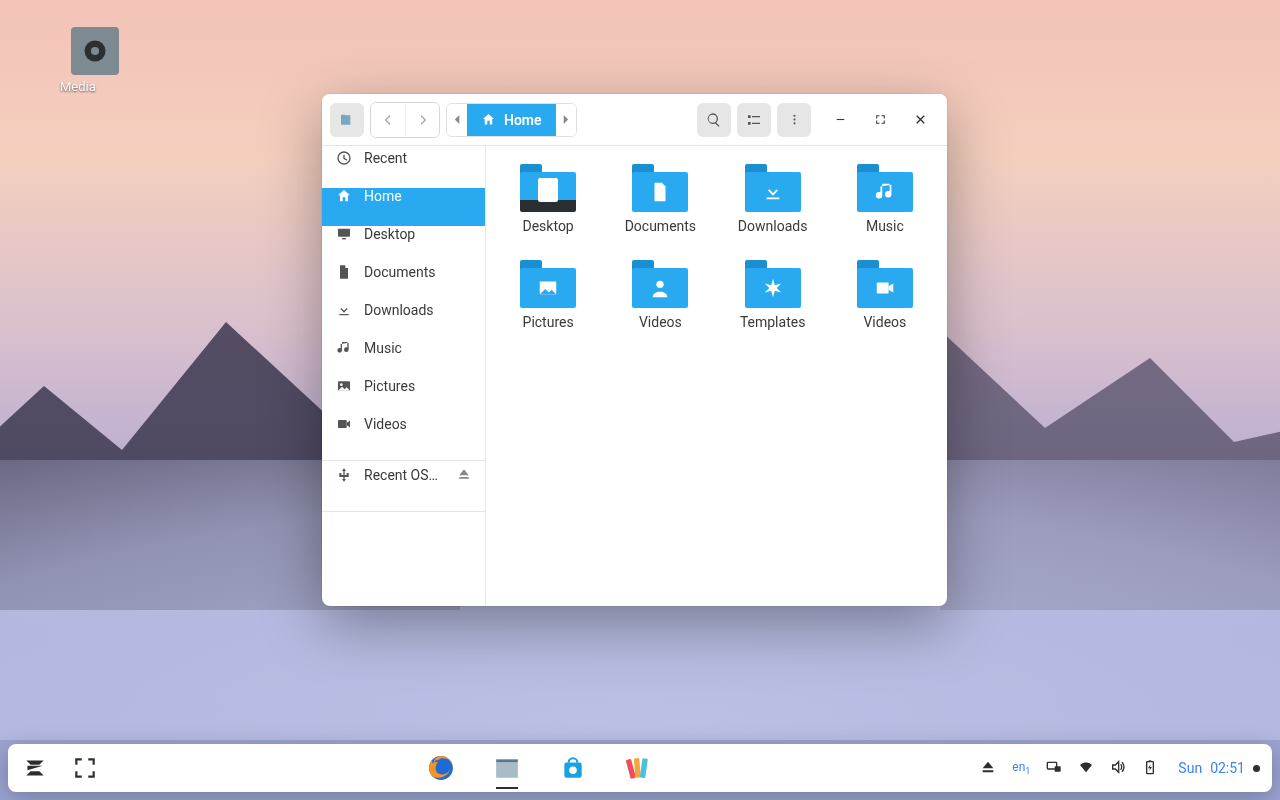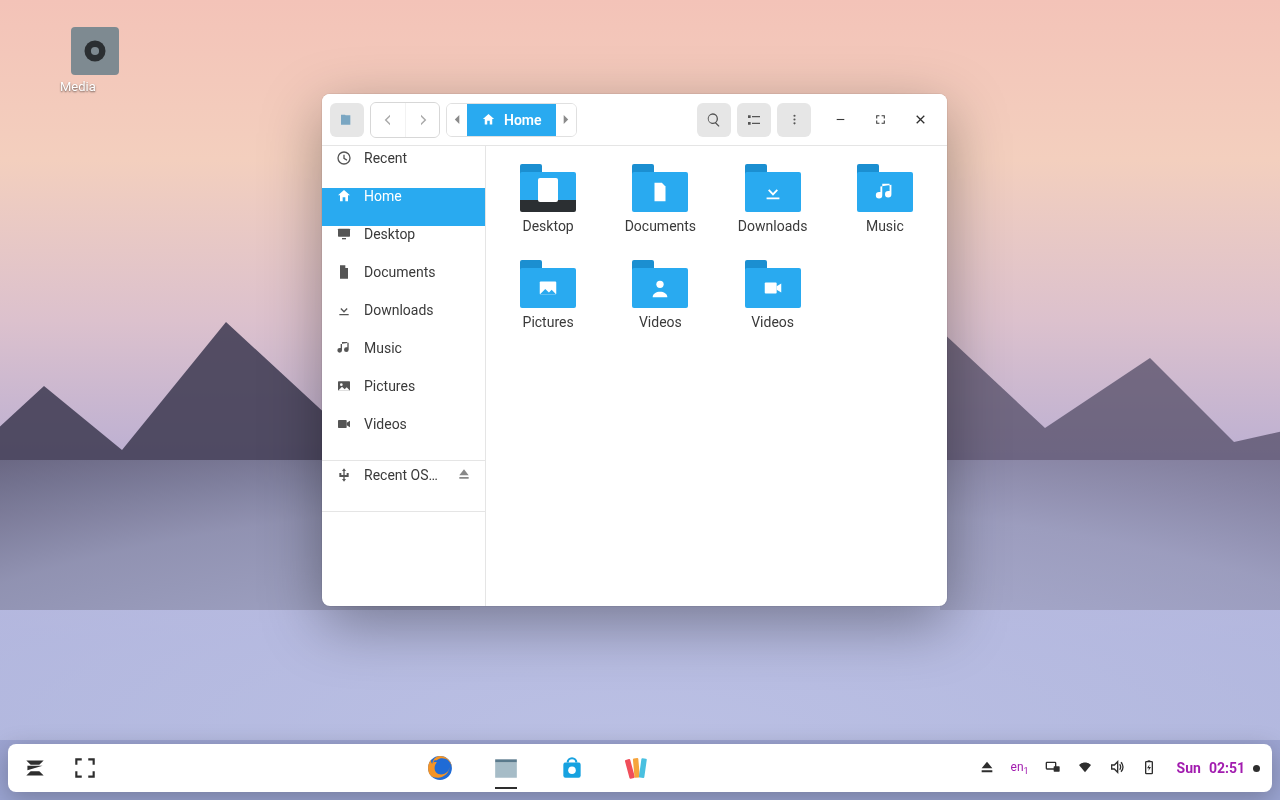--- a/index.html
+++ b/index.html
@@ -54,28 +54,28 @@
   .folder .ficon{width:56px;height:48px;position:relative;}
   .ftab{position:absolute;top:0;left:0;width:22px;height:10px;background:#1b8fd1;border-radius:2px 2px 0 0;}
   .fbody{position:absolute;top:8px;left:0;width:56px;height:40px;background:#29aaf0;border-radius:2px;display:flex;align-items:center;justify-content:center;}
   .fbody svg{width:22px;height:22px;fill:#fff;}
   .folder.desktop-folder .fbody{background:linear-gradient(#29aaf0 70%, #2b2f32 70%);}
   .folder.desktop-folder .fbody::before{content:"";position:absolute;top:6px;width:20px;height:24px;background:#fff;border-radius:2px;}
   .folder .flabel{font-size:14px;color:#3a3a3a;}
 
   
   .taskbar{position:absolute;left:8px;right:8px;bottom:8px;height:48px;background:#fff;border-radius:8px;box-shadow:0 6px 24px rgba(0,0,0,.25);display:flex;align-items:center;padding:0 12px;}
-  .tb-left,.tb-right{display:flex;align-items:center;gap:20px;color:#a21caf;}
+  .tb-left,.tb-right{display:flex;align-items:center;gap:20px;color:#3b82f6;}
   .tb-center{flex:1;display:flex;align-items:center;justify-content:center;gap:36px;}
   .launch{width:30px;height:40px;display:flex;align-items:center;justify-content:center;cursor:pointer;position:relative;}
   .launch svg{width:26px;height:26px;}
   .launch.running::after{content:"";position:absolute;bottom:-1px;left:4px;right:4px;height:2px;background:#2e2e2e;}
   .tb-right .tray{display:flex;align-items:center;gap:16px;}
   .tray svg{width:16px;height:16px;fill:#2e2e2e;}
-  .clock{font-weight:700;font-size:14px;display:flex;align-items:center;gap:8px;}
+  .clock{font-weight:400;font-size:14px;display:flex;align-items:center;gap:8px;}
   .clock .dot{width:7px;height:7px;border-radius:50%;background:#2e2e2e;}
   .lang{font-size:12px;}
   .lang sub{font-size:9px;}
   .zorin-logo{width:22px;height:22px;}
 </style>
 </head>
 <body>
 
 <div class="desktop">
   <div class="mountain-left"></div>
@@ -293,20 +293,31 @@
               <div class="ficon">
                 <div class="ftab"></div>
                 <div class="fbody">
                   <svg viewBox="0 0 24 24">
                     <circle cx="12" cy="8" r="4"></circle>
                     <path d="M4 22c0-4 4-6 8-6s8 2 8 6z"></path>
                   </svg>
                 </div>
               </div>
               <div class="flabel">Videos</div>
+            </div>
+          <div class="folder">
+              <div class="ficon">
+                <div class="ftab"></div>
+                <div class="fbody">
+                  <svg viewBox="0 0 24 24">
+                    <path d="M12 2l2 7 7-2-5 5 5 5-7-2-2 7-2-7-7 2 5-5-5-5 7 2z"></path>
+                  </svg>
+                </div>
+              </div>
+              <div class="flabel">Templates</div>
             </div>
           <div class="folder">
               <div class="ficon">
                 <div class="ftab"></div>
                 <div class="fbody">
                   <svg viewBox="0 0 24 24">
                     <rect x="3" y="6" width="13" height="12" rx="1"></rect>
                     <path d="M16 10l5-3v10l-5-3z"></path>
                   </svg>
                 </div>

